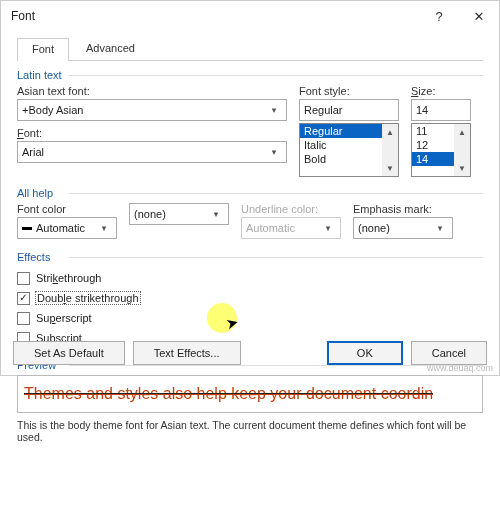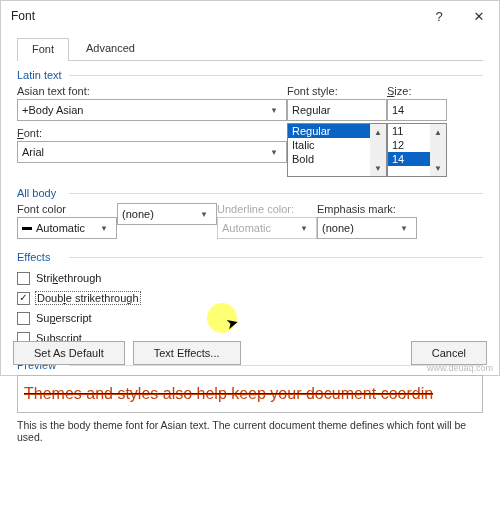--- a/index.html
+++ b/index.html
@@ -7,21 +7,21 @@
   .dialog { width: 500px; height: 376px; background: #fff; border: 1px solid #ccc; position: relative; }
   .titlebar { display: flex; align-items: center; height: 30px; padding: 0 0 0 10px; }
   .titlebar-title { flex: 1; font-size: 12px; }
   .titlebar-btn { width: 40px; height: 30px; display: flex; align-items: center; justify-content: center; font-size: 13px; color: #333; }
   .body { padding: 6px 16px 0 16px; }
   .tabs { display: flex; border-bottom: 1px solid #ccc; height: 24px; margin-bottom: 8px; }
   .tab { padding: 4px 14px 3px; border: 1px solid transparent; border-bottom: none; color: #333; margin-right: 2px; }
   .tab.active { border-color: #ccc; background: #fff; position: relative; top: 1px; }
   .section-label { color: #1a5aa0; font-size: 11px; margin: 4px 0 2px; position: relative; }
   .section-label::after { content: ""; position: absolute; left: 52px; right: 0; top: 50%; border-top: 1px solid #ddd; }
-  .row { display: flex; gap: 0; margin-top: 4px; }
+  .row { display: flex; gap: 12px; margin-top: 4px; }
   .field-label { font-size: 11px; color: #333; margin-bottom: 2px; display: block; }
   .disabled-label { color: #aaa; }
   .select { height: 22px; border: 1px solid #aaa; background: #fff; display: flex; align-items: center; padding: 0 4px; position: relative; }
   .select .val { flex: 1; overflow: hidden; white-space: nowrap; }
   .select .chev { width: 16px; text-align: center; color: #555; font-size: 9px; }
   .listbox { border: 1px solid #888; background: #fff; font-size: 11px; height: 54px; display: flex; }
   .listbox .items { flex: 1; overflow: hidden; }
   .listbox .item { padding: 1px 4px; }
   .listbox .item.sel { background: #0a64c4; color: #fff; }
   .listbox .scroll { width: 16px; background: #f0f0f0; display: flex; flex-direction: column; }
@@ -110,21 +110,21 @@
           </div>
           <div class="scroll">
             <div class="sbtn">▲</div>
             <div class="strack"></div>
             <div class="sbtn">▼</div>
           </div>
         </div>
       </div>
     </div>
 
-    <div class="section-label" style="margin-top:10px">All body</div>
+    <div class="section-label" style="margin-top:10px">All help</div>
 
     <div class="row" style="margin-top:4px">
       <div style="width:100px">
         <span class="field-label">Font color</span>
         <div class="select">
           <span style="width:10px;height:3px;background:#000;margin-right:4px"></span>
           <span class="val">Automatic</span>
           <span class="chev">▾</span>
         </div>
       </div>
@@ -180,17 +180,18 @@
     <div class="preview-note">This is the body theme font for Asian text. The current document theme defines which font will be used.</div>
   </div>
 
   <div class="cursor-highlight"></div>
   <div class="cursor-arrow">➤</div>
 
   <div class="footer">
     <div class="btn">Set As Default</div>
     <div class="btn">Text Effects...</div>
     <div class="spacer"></div>
+    <div class="btn primary">OK</div>
     <div class="btn" style="margin-right:0">Cancel</div>
   </div>
 
   <div class="watermark">www.deuaq.com</div>
 </div>
 
 </body></html>

